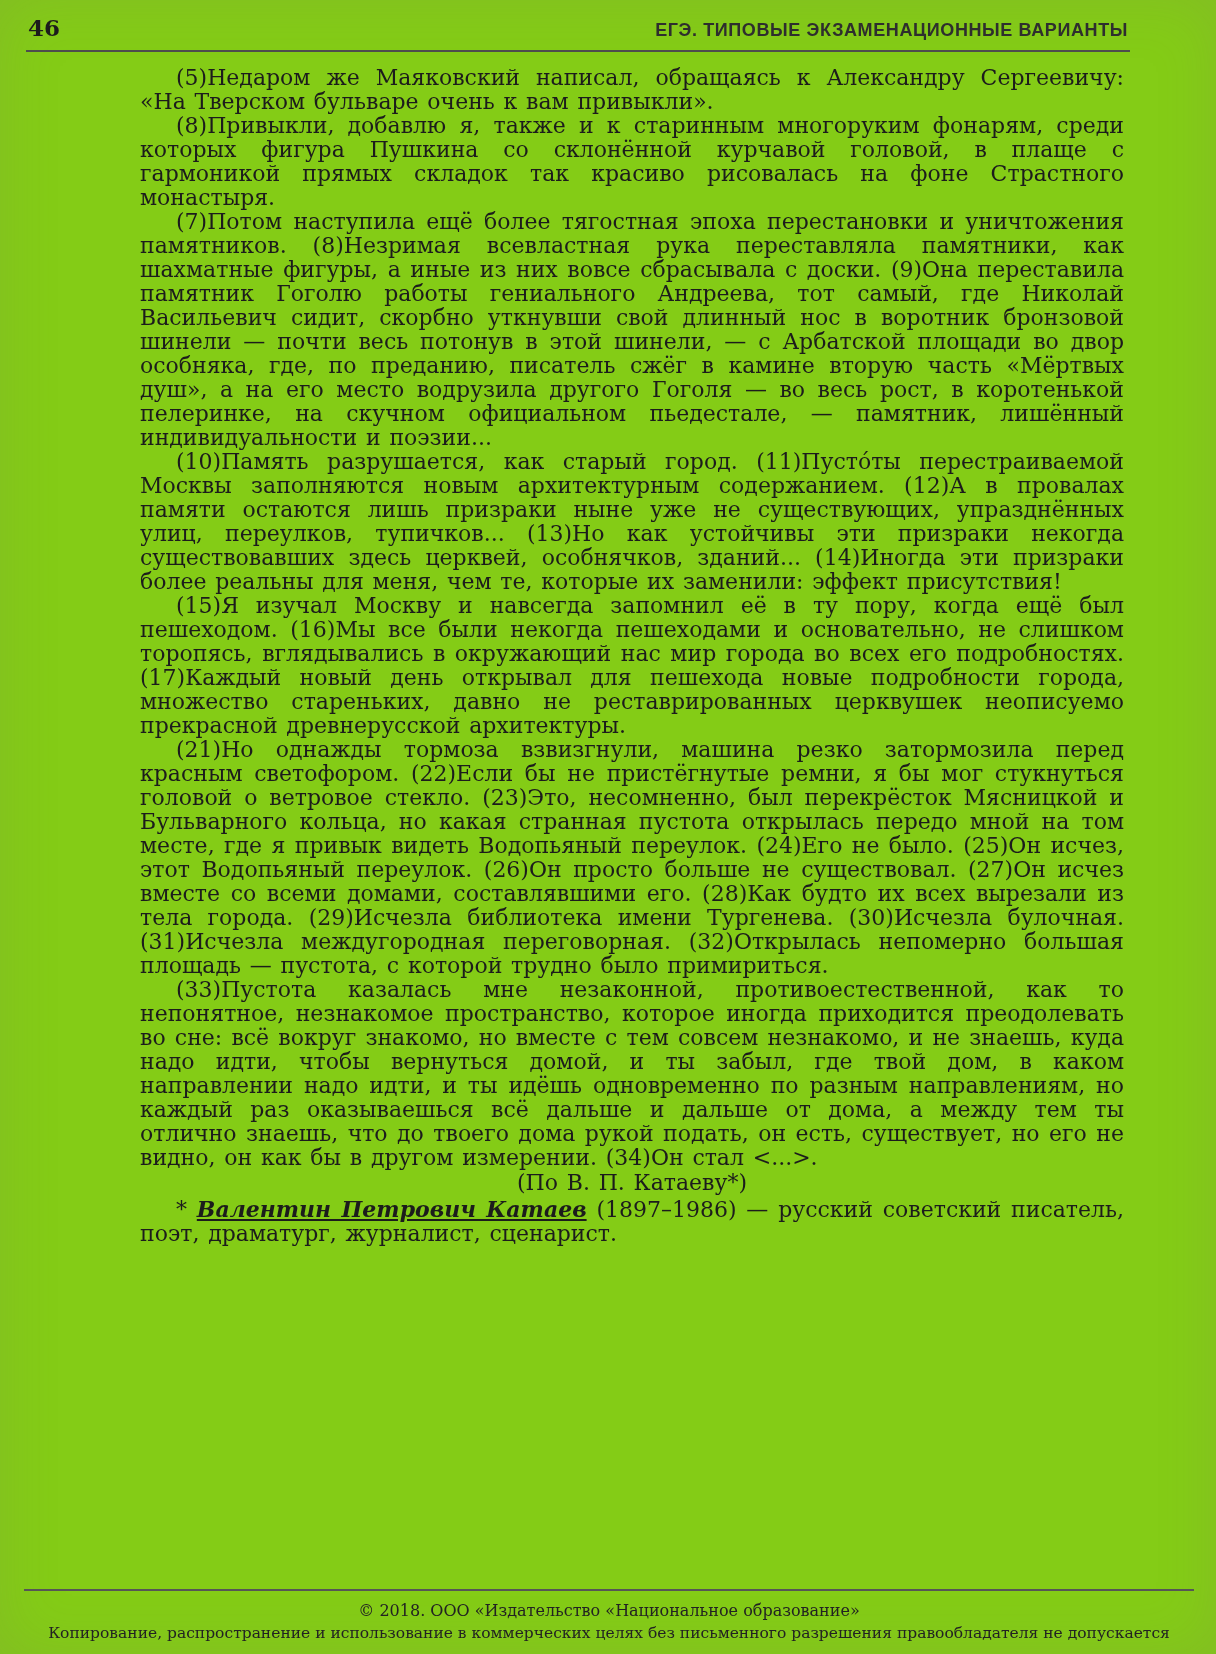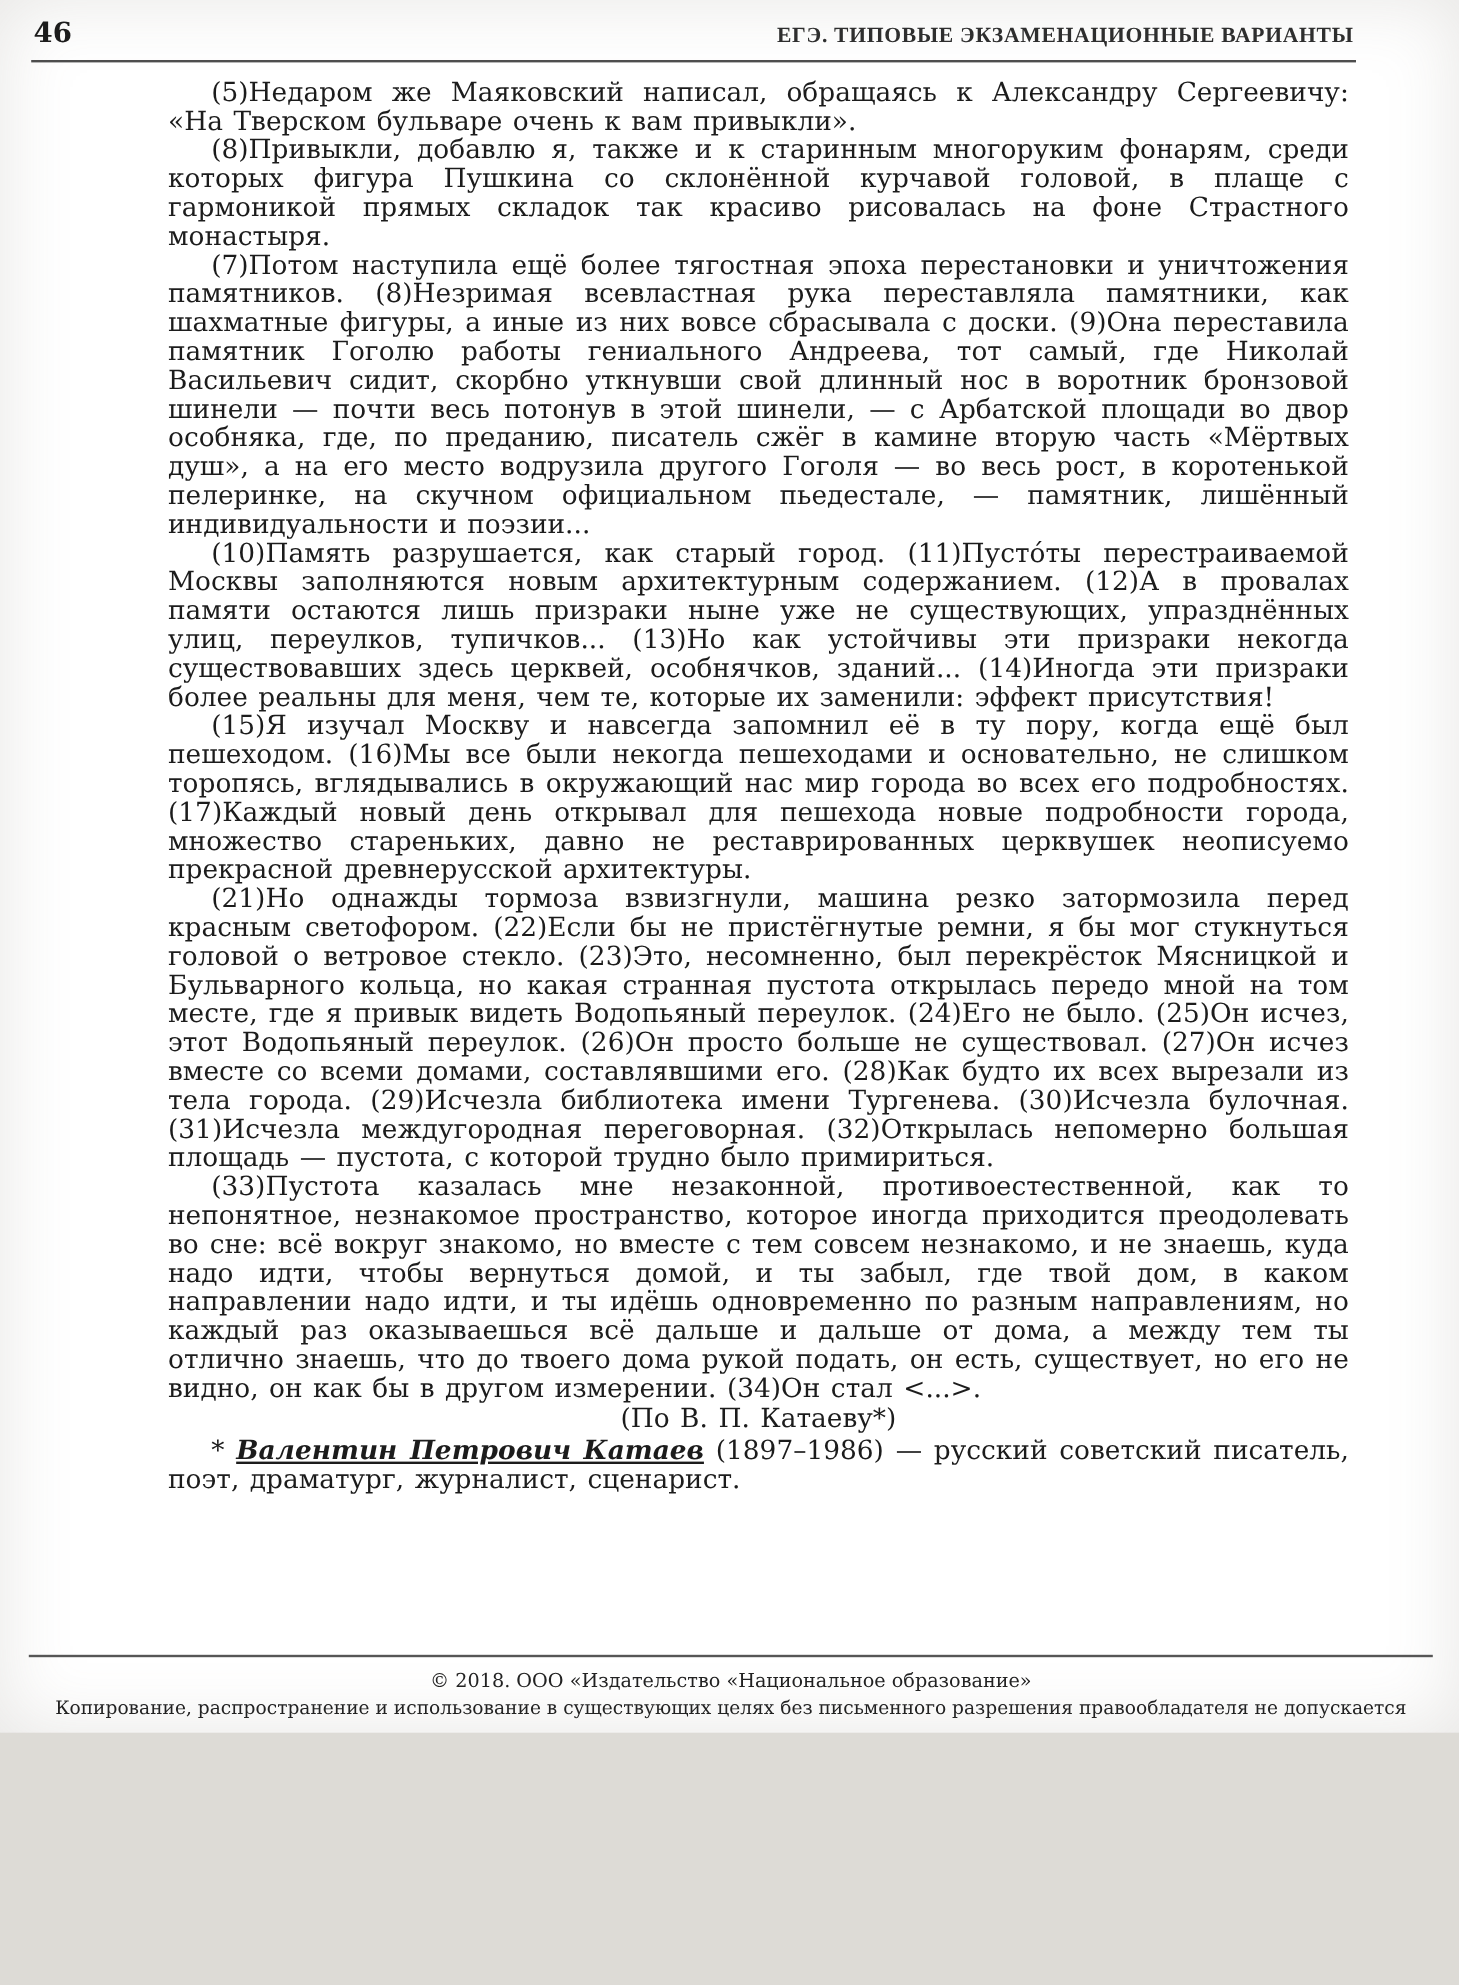--- a/index.html
+++ b/index.html
@@ -1,23 +1,23 @@
 <!DOCTYPE html>
 <html><head>
 <meta charset="utf-8">
 <style>
   html, body { margin: 0; padding: 0; }
   body { background: #dddbd6; }
 
   .page {
     position: relative;
     width: 1216px;
-    height: 1444px;
+    height: 1654px;
     margin: 0 auto;
-    background: #ffffff;
+    background: #84cc16;
     color: #1c1c1c;
     font-family: "DejaVu Serif", "Liberation Serif", serif;
     overflow: hidden;
     box-sizing: border-box;
     box-shadow: inset 0 0 60px rgba(120,115,105,0.18);
   }
 
   
   .header {
     position: absolute;
@@ -26,21 +26,21 @@
     right: 88px;
     display: flex;
     justify-content: space-between;
     align-items: baseline;
   }
   .page-number {
     font-size: 23px;
     font-weight: bold;
   }
   .header-title {
-    font-family: Liberation Serif, serif;
+    font-family: Liberation Sans, sans-serif;
     font-weight: bold;
     font-size: 18px;
     letter-spacing: 0.6px;
     color: #2e2e2e;
   }
   .header-rule {
     position: absolute;
     top: 50px;
     left: 26px;
     right: 86px;
@@ -122,16 +122,16 @@
     <p class="attribution">(По В. П. Катаеву*)</p>
 
     <p class="footnote"><span class="fn-marker">*</span>
       <span class="fn-name">Валентин Петрович Катаев</span>
       <span class="fn-rest">(1897–1986) — русский советский писатель, поэт, драматург, журналист, сценарист.</span></p>
   </div>
 
   <div class="footer">
     <div class="footer-rule"></div>
     <p class="footer-line">© 2018. ООО «Издательство «Национальное образование»</p>
-    <p class="footer-line small">Копирование, распространение и использование в существующих целях без письменного разрешения правообладателя не допускается</p>
+    <p class="footer-line small">Копирование, распространение и использование в коммерческих целях без письменного разрешения правообладателя не допускается</p>
   </div>
 
 </div>
 
 </body></html>

